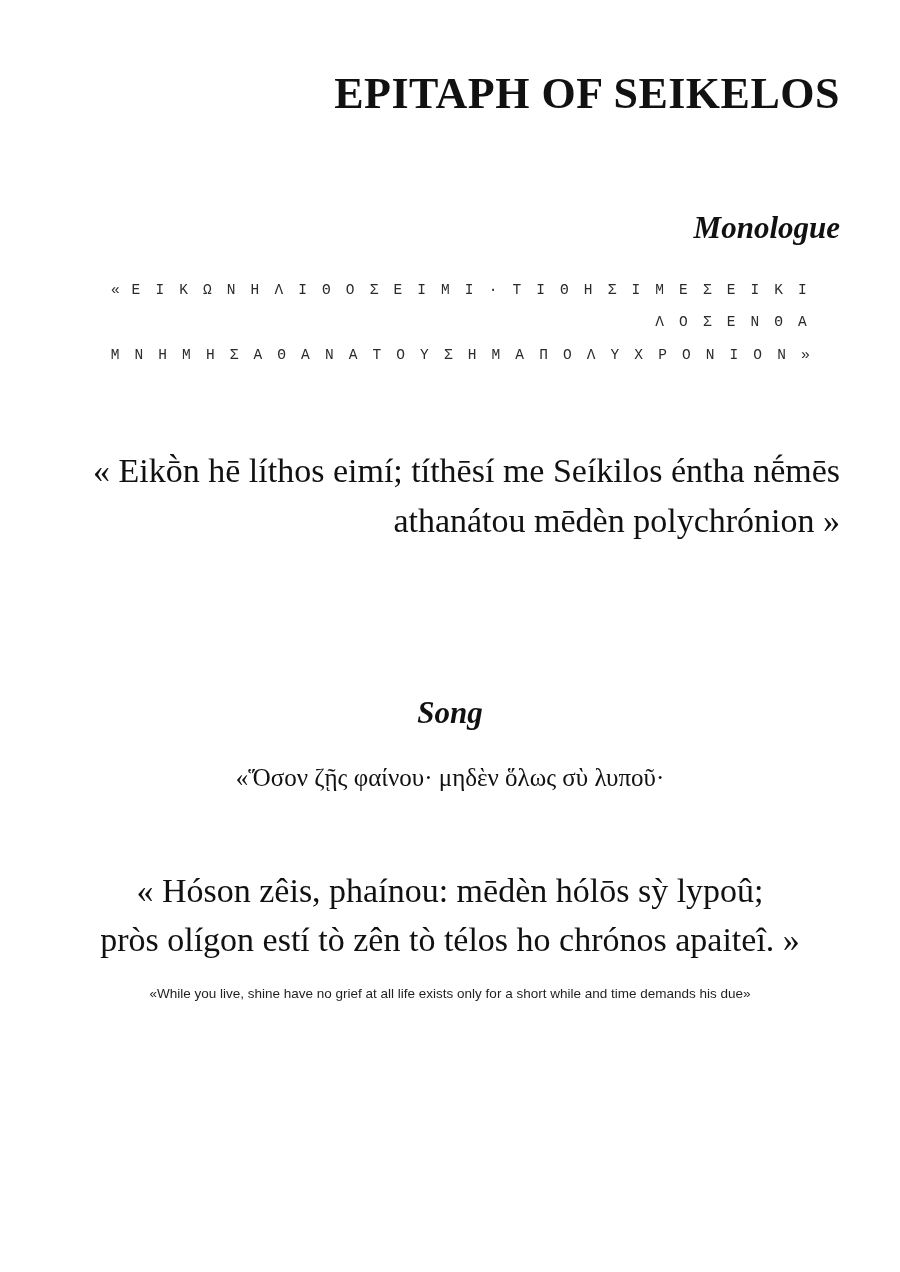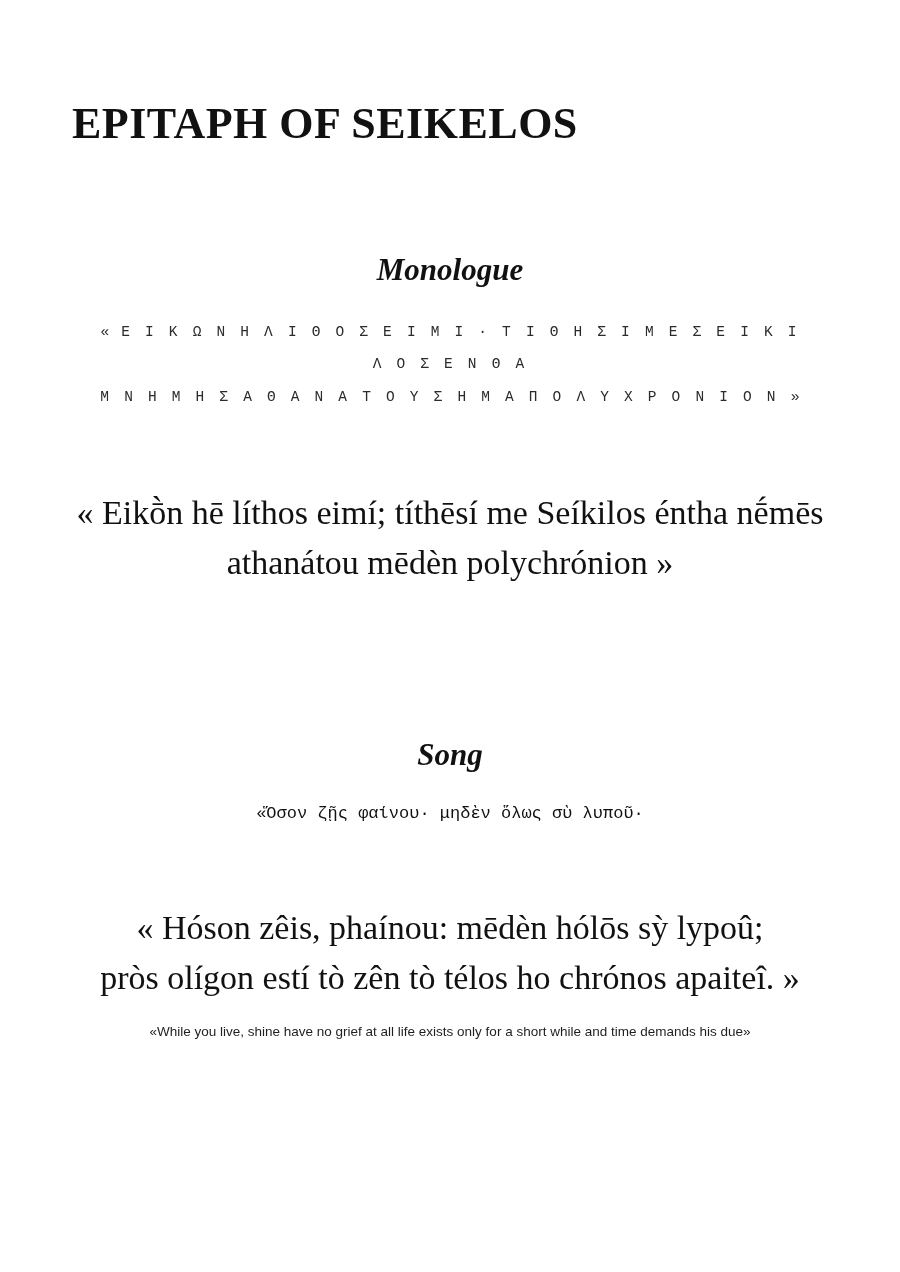--- a/index.html
+++ b/index.html
@@ -16,35 +16,35 @@
     overflow: hidden;
   }
   .page {
     width: 900px;
     height: 1272px;
     box-sizing: border-box;
     padding: 0 60px;
   }
 
   .doc-title {
-    text-align: left;
+    text-align: right;
     font-family: "Liberation Serif", serif;
     font-weight: bold;
     font-size: 44px;
     letter-spacing: 0.5px;
-    margin: 12px;
-    padding-top: 88px;
+    margin: 0;
+    padding-top: 70px;
     line-height: 1.1;
     color: #111111;
   }
 
   .section {
     text-align: center;
   }
-  .section-monologue { padding-top: 92px; }
+  .section-monologue { padding-top: 92px; text-align: right; }
   .section-song { padding-top: 150px; }
 
   .section-heading {
     font-family: "Liberation Serif", serif;
     font-weight: bold;
     font-style: italic;
     font-size: 31px;
     margin: 0 0 28px 0;
     color: #111111;
   }
@@ -57,26 +57,26 @@
     color: #2b2b2b;
     max-width: 720px;
     margin: 16px auto;
   }
   .greek-caps .guil {
     letter-spacing: 0;
     font-size: 15px;
   }
 
   .greek-poly {
-    font-family: Liberation Mono, monospace;
-    font-size: 17px;
+    font-family: Liberation Serif, serif;
+    font-size: 25px;
     line-height: 1.55;
     color: #111111;
     max-width: 640px;
-    margin: 16px auto;
+    margin: 8px auto;
   }
 
   .translit {
     font-family: "Liberation Serif", serif;
     font-size: 34px;
     line-height: 1.45;
     color: #111111;
     max-width: 780px;
     margin: 0 auto;
   }

